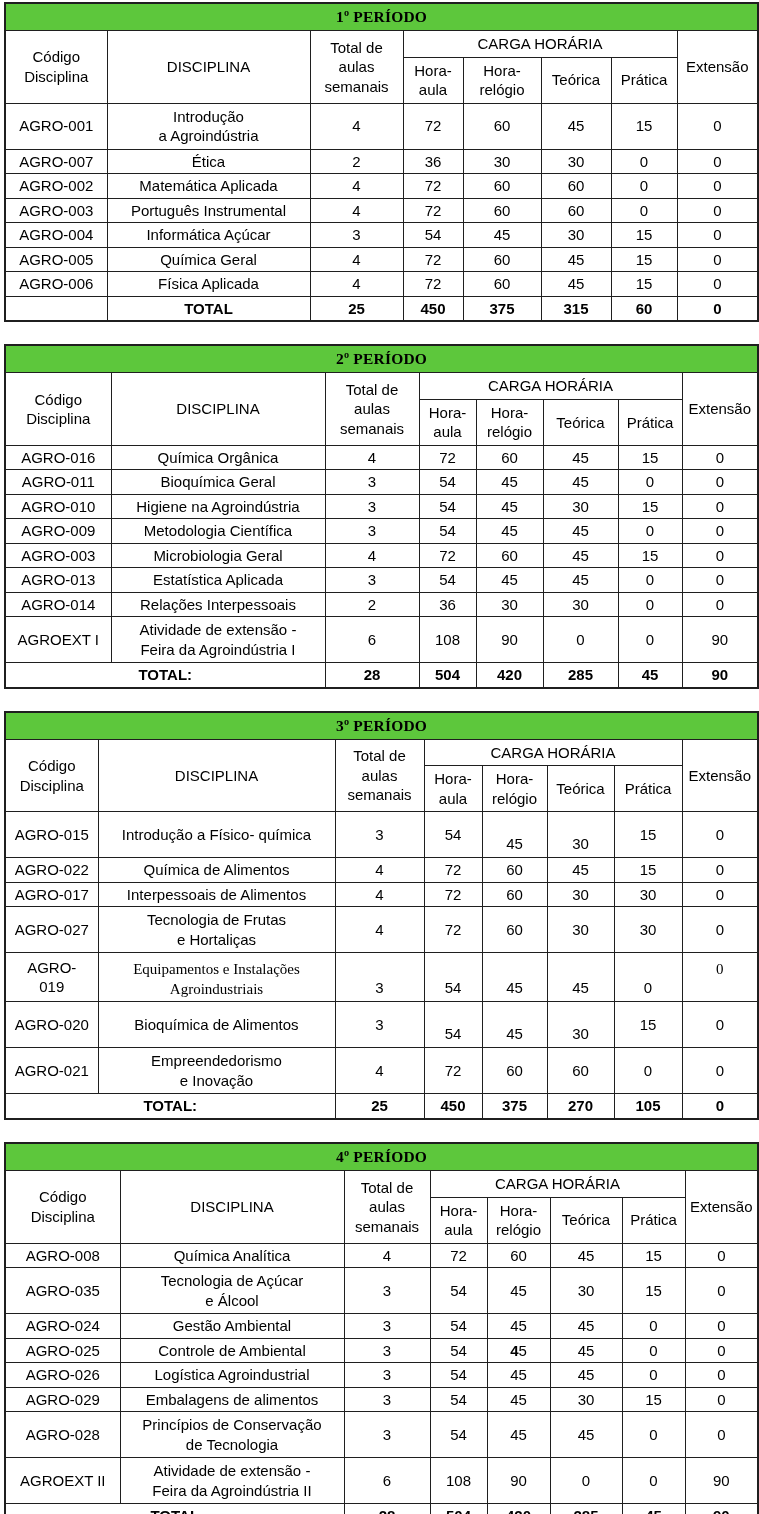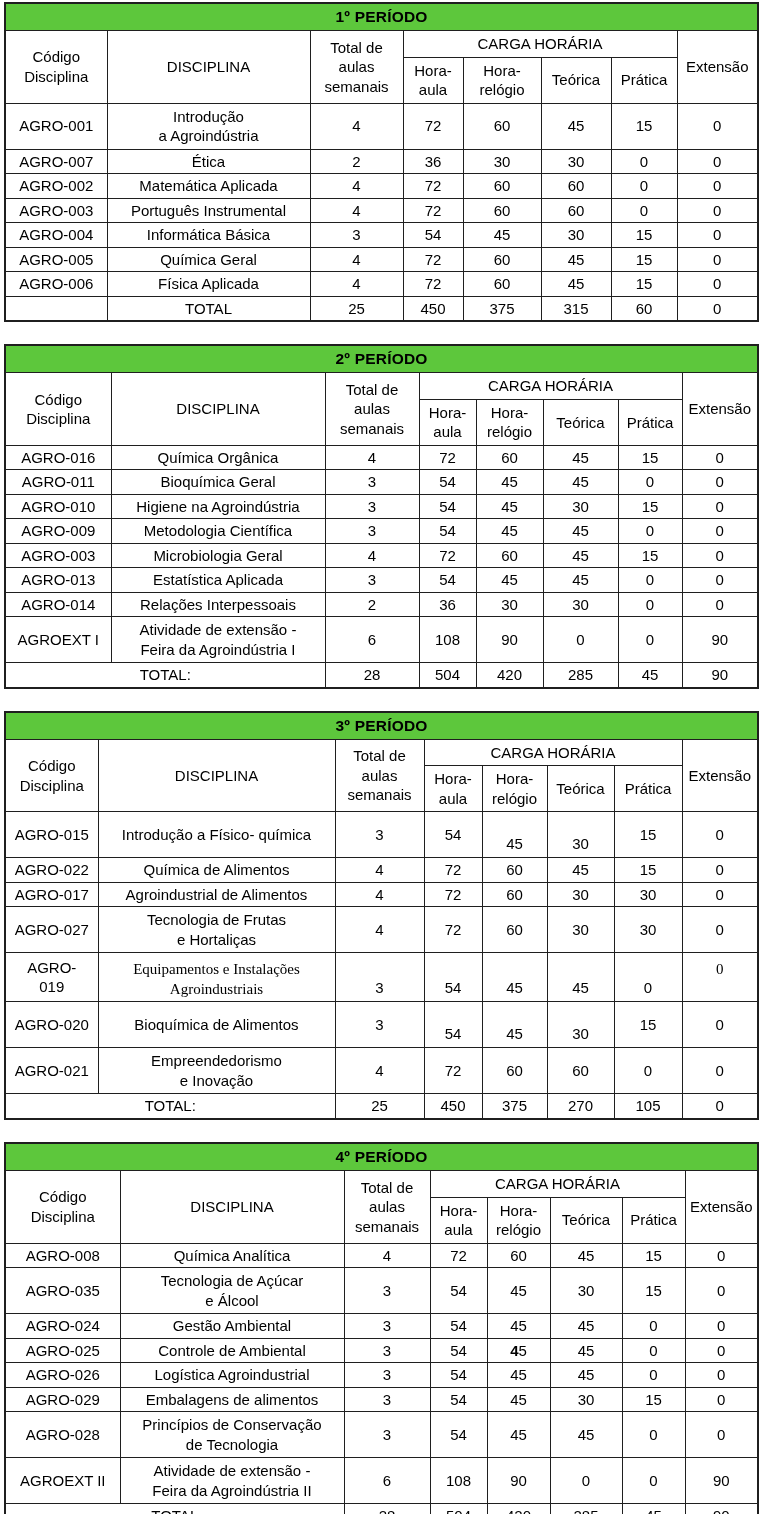--- a/index.html
+++ b/index.html
@@ -28,26 +28,27 @@
     white-space:pre-line;
     font-weight:400;
     overflow:hidden;
   }
   th.title {
     background:var(--green);
     font-weight:700;
     font-size:15.5px;
     height:21px;
     letter-spacing:.2px;
+    font-family:Liberation Serif, serif;
   }
   thead th { padding:3px 2px; }
   thead tr.hrow1 th { height:26px; }
   tbody td { height:24px; }
   tr.tall { height:46px; }
-  tr.total td { font-weight:400; height:23px; }
+  tr.total td { font-weight:700; height:23px; }
   .va-top    { vertical-align:top;    padding-top:7px;font-family:Liberation Serif, serif; }
   .va-bottom { vertical-align:bottom; padding-bottom:4px; }
   b { font-weight:700; }
   
   #t1 col:nth-child(1){width:102px} #t1 col:nth-child(2){width:203px} #t1 col:nth-child(3){width:93px} #t1 col:nth-child(4){width:60px} #t1 col:nth-child(5){width:78px} #t1 col:nth-child(6){width:70px} #t1 col:nth-child(7){width:66px} #t1 col:nth-child(8){width:81px}
   #t2 col:nth-child(1){width:106px} #t2 col:nth-child(2){width:214px} #t2 col:nth-child(3){width:94px} #t2 col:nth-child(4){width:57px} #t2 col:nth-child(5){width:67px} #t2 col:nth-child(6){width:75px} #t2 col:nth-child(7){width:64px} #t2 col:nth-child(8){width:76px}
   #t3 col:nth-child(1){width:93px}  #t3 col:nth-child(2){width:237px} #t3 col:nth-child(3){width:89px} #t3 col:nth-child(4){width:58px} #t3 col:nth-child(5){width:65px} #t3 col:nth-child(6){width:67px} #t3 col:nth-child(7){width:68px} #t3 col:nth-child(8){width:76px}
   #t4 col:nth-child(1){width:115px} #t4 col:nth-child(2){width:224px} #t4 col:nth-child(3){width:86px} #t4 col:nth-child(4){width:57px} #t4 col:nth-child(5){width:63px} #t4 col:nth-child(6){width:72px} #t4 col:nth-child(7){width:63px} #t4 col:nth-child(8){width:73px}
 </style>
 </head>
@@ -127,21 +128,21 @@
             <td>Português Instrumental</td>
             <td>4</td>
             <td>72</td>
             <td>60</td>
             <td>60</td>
             <td>0</td>
             <td>0</td>
           </tr>
           <tr>
             <td>AGRO-004</td>
-            <td>Informática Básica</td>
+            <td>Informática Açúcar</td>
             <td>3</td>
             <td>54</td>
             <td>45</td>
             <td>30</td>
             <td>15</td>
             <td>0</td>
           </tr>
           <tr>
             <td>AGRO-005</td>
             <td>Química Geral</td>
@@ -357,21 +358,21 @@
             <td>Química de Alimentos</td>
             <td>4</td>
             <td>72</td>
             <td>60</td>
             <td>45</td>
             <td>15</td>
             <td>0</td>
           </tr>
           <tr>
             <td>AGRO-017</td>
-            <td>Agroindustrial de Alimentos</td>
+            <td>Interpessoais de Alimentos</td>
             <td>4</td>
             <td>72</td>
             <td>60</td>
             <td>30</td>
             <td>30</td>
             <td>0</td>
           </tr>
           <tr class="tall">
             <td>AGRO-027</td>
             <td>Tecnologia de Frutas

